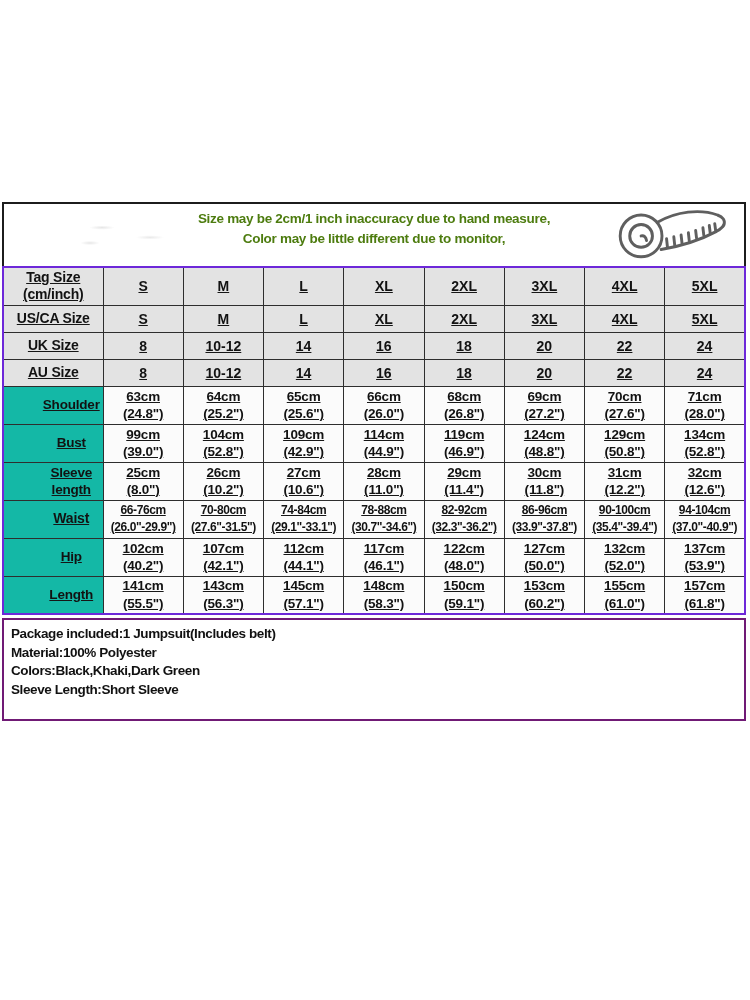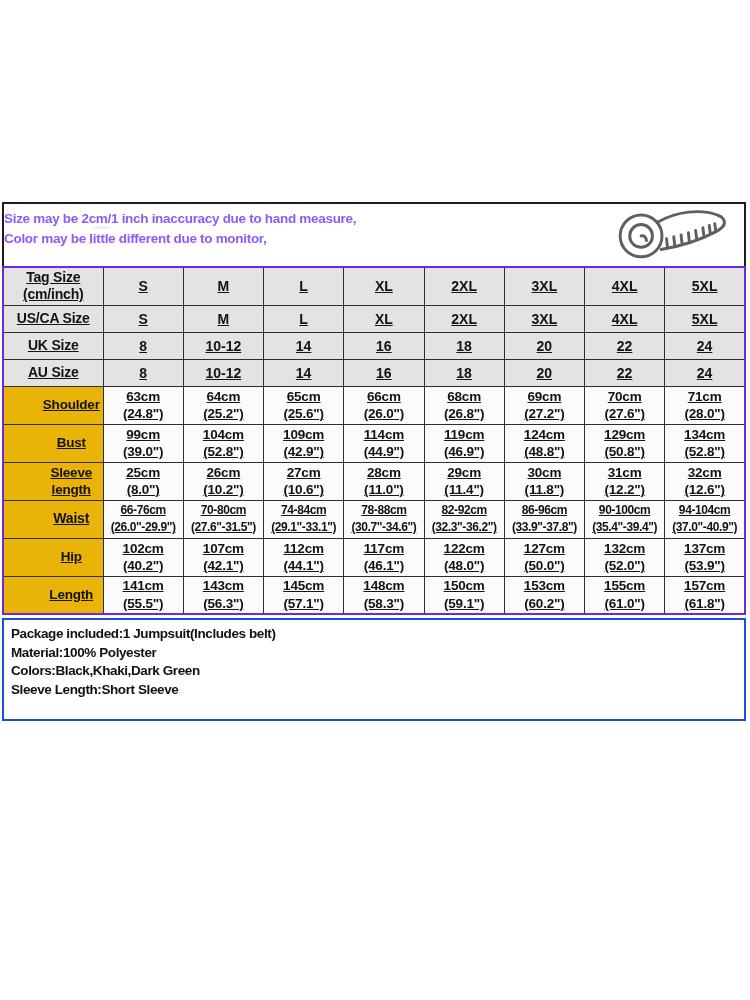--- a/index.html
+++ b/index.html
@@ -21,25 +21,26 @@
   
   .intro-box {
     position: relative;
     border: 2px solid #1c1c1c;
     border-bottom: none;
     height: 64px;
     box-sizing: border-box;
     padding-top: 5px;
   }
   .intro-line {
+    text-align: center;
     font-weight: bold;
     font-size: 13.5px;
     line-height: 19.5px;
     letter-spacing: -0.3px;
-    color: #8b5cf6;
+    color: #4d7c0f;
     white-space: nowrap;
   }
   .tape-icon {
     position: absolute;
     right: 9px;
     top: 1px;
     width: 126px;
     height: 60px;
   }
   
@@ -58,27 +59,27 @@
     color: #121212;
     padding: 0;
     white-space: pre-line;
     overflow: hidden;
   }
   tr.size-row { height: 27px; }
   tr.size-row.first { height: 38px; }
   tr.measure-row { height: 38px; }
   tr.size-row td { background: #e3e3e3; font-size: 14px; }
   tr.measure-row td { background: #fbfbfb; font-size: 13.5px; line-height: 17.5px; letter-spacing: -0.2px; }
-  tr.measure-row td.label-cell { background: #eab308; padding-left: 36px; }
+  tr.measure-row td.label-cell { background: #14b8a6; padding-left: 36px; }
   td.label-cell { font-size: 14px; line-height: 17px; letter-spacing: -0.2px; }
   tr.waist-row td { font-size: 12px; letter-spacing: -0.4px; }
   tr.waist-row td.label-cell { font-size: 14px; letter-spacing: -0.2px; }
   
   .notes-box {
-    border: 2px solid #1d4ed8;
+    border: 2px solid #701a75;
     margin-top: 3px;
     box-sizing: border-box;
     padding: 5px 6px 5px 7px;
     height: 103px;
   }
   .note-line {
     font-weight: bold;
     font-size: 13.5px;
     line-height: 18.5px;
     letter-spacing: -0.4px;

